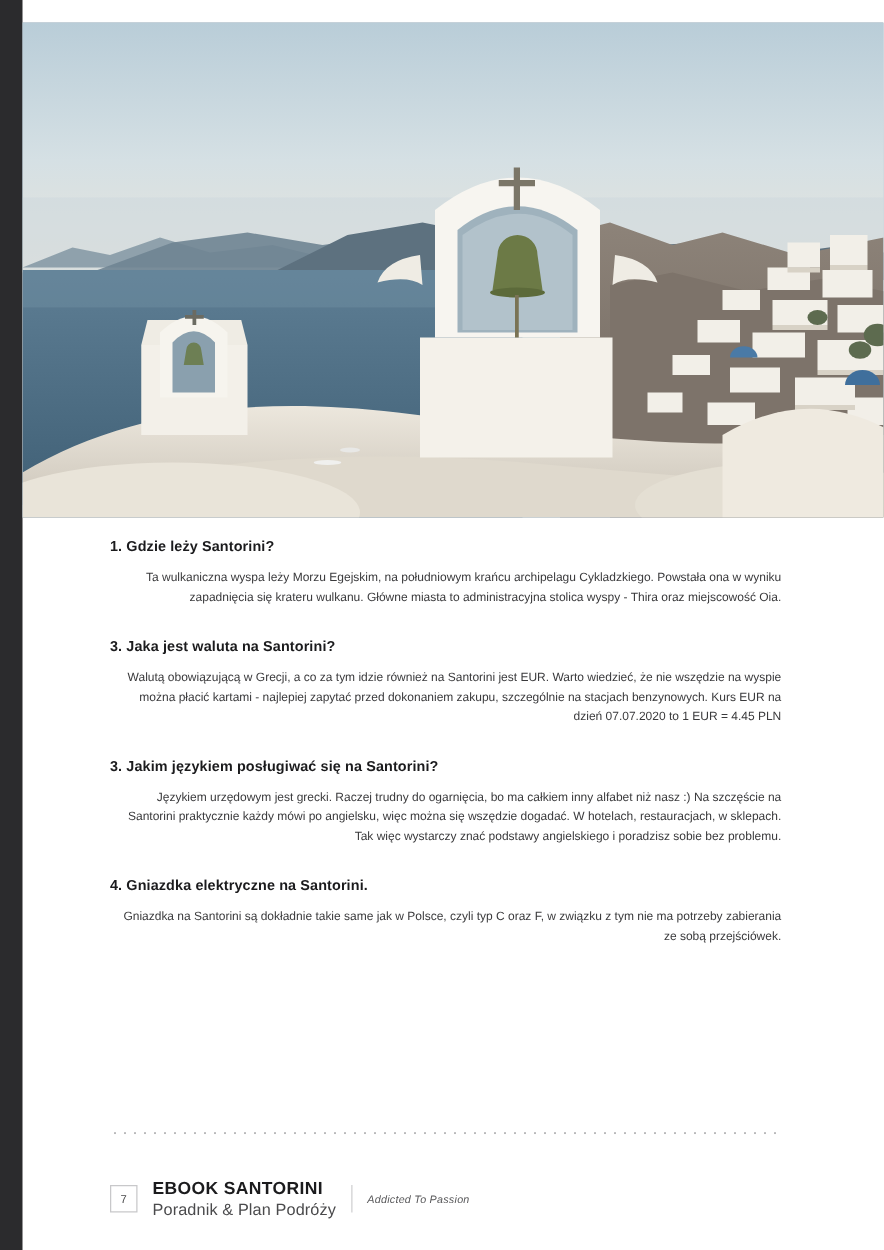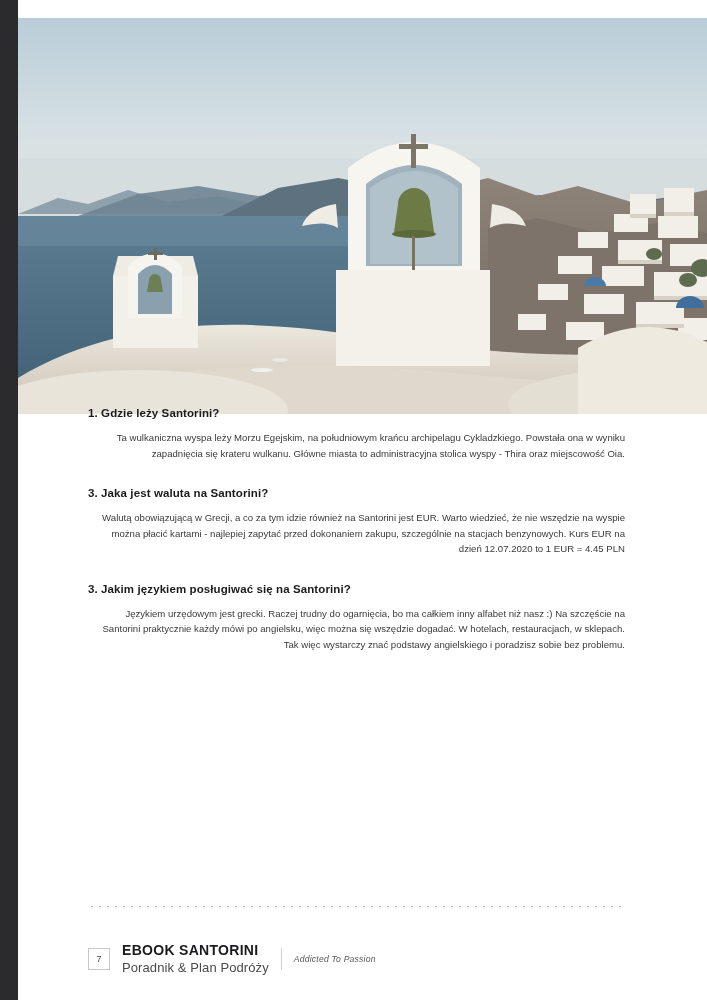--- a/index.html
+++ b/index.html
@@ -28,21 +28,21 @@
     position: absolute;
     left: 18px; top: 18px;
     width: 689px; height: 396px;
     overflow: hidden;
     background: #8fa6b4;
   }
   .hero svg { display: block; width: 100%; height: 100%; }
 
   .content {
     position: absolute;
-    left: 88px; top: 407px;
+    left: 88px; top: 432px;
     width: 537px;
   }
   h2.q {
     font-size: 11.5px;
     font-weight: bold;
     color: #1b1b1d;
     letter-spacing: 0.1px;
     margin-bottom: 11px;
   }
   p.a {
@@ -230,28 +230,32 @@
 
   <div class="content">
 
     <div class="block">
       <h2 class="q">1. Gdzie leży Santorini?</h2>
       <p class="a">Ta wulkaniczna wyspa leży Morzu Egejskim, na południowym krańcu archipelagu Cykladzkiego. Powstała ona w wyniku zapadnięcia się krateru wulkanu. Główne miasta to administracyjna stolica wyspy - Thira oraz miejscowość Oia.</p>
     </div>
 
     <div class="block">
       <h2 class="q">3. Jaka jest waluta na Santorini?</h2>
-      <p class="a">Walutą obowiązującą w Grecji, a co za tym idzie również na Santorini jest EUR. Warto wiedzieć, że nie wszędzie na wyspie można płacić kartami - najlepiej zapytać przed dokonaniem zakupu, szczególnie na stacjach benzynowych. Kurs EUR na dzień 12.07.2020 to 1 EUR = 4.45 PLN</p>
+      <p class="a">Walutą obowiązującą w Grecji, a co za tym idzie również na Santorini jest EUR. Warto wiedzieć, że nie wszędzie na wyspie można płacić kartami - najlepiej zapytać przed dokonaniem zakupu, szczególnie na stacjach benzynowych. Kurs EUR na dzień 07.07.2020 to 1 EUR = 4.45 PLN</p>
     </div>
 
     <div class="block gap-extra">
       <h2 class="q">3. Jakim językiem posługiwać się na Santorini?</h2>
       <p class="a">Językiem urzędowym jest grecki. Raczej trudny do ogarnięcia, bo ma całkiem inny alfabet niż nasz :) Na szczęście na Santorini praktycznie każdy mówi po angielsku, więc można się wszędzie dogadać. W hotelach, restauracjach, w sklepach. Tak więc wystarczy znać podstawy angielskiego i poradzisz sobie bez problemu.</p>
     </div>
 
+    <div class="block">
+      <h2 class="q">4. Gniazdka elektryczne na Santorini.</h2>
+      <p class="a">Gniazdka na Santorini są dokładnie takie same jak w Polsce, czyli typ C oraz F, w związku z tym nie ma potrzeby zabierania ze sobą przejściówek.</p>
+    </div>
 
   </div>
 
   <div class="divider"></div>
 
   <div class="footer">
     <div class="pagenum">7</div>
     <div class="brand">
       <div class="brand-title">EBOOK SANTORINI</div>
       <div class="brand-sub">Poradnik &amp; Plan Podróży</div>

